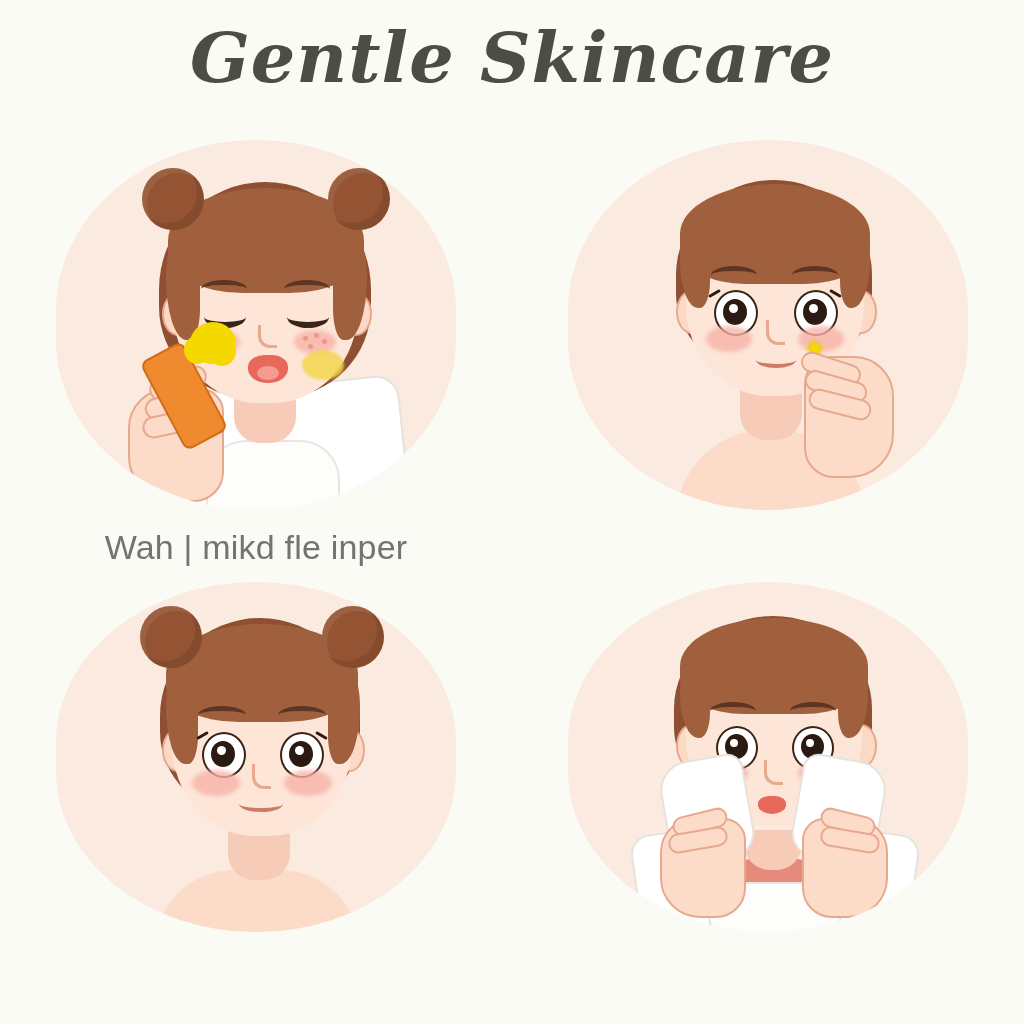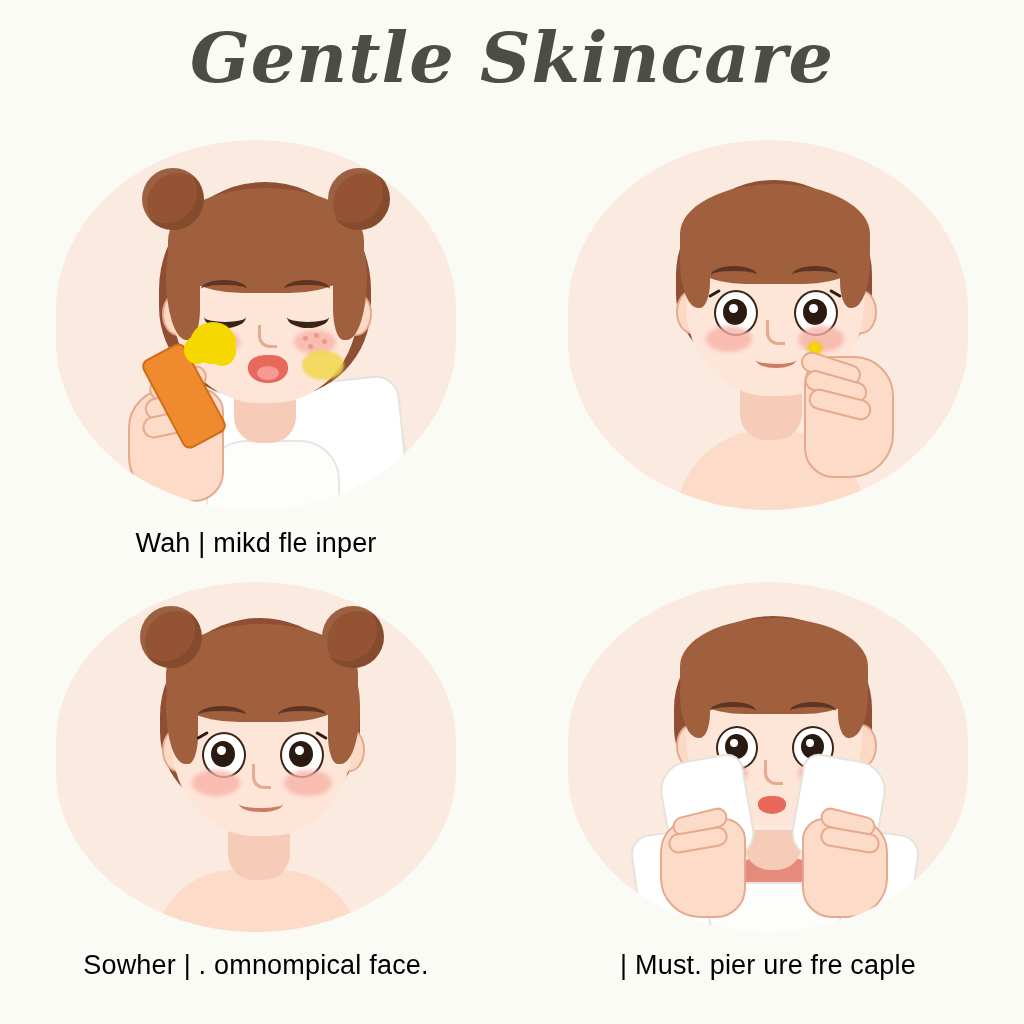--- a/index.html
+++ b/index.html
@@ -59,22 +59,22 @@
     width: 400px;
     height: 370px;
     border-radius: 50% / 46%;
     background: #faeae0;
     overflow: hidden;
   }
   .cell.row2 .panel { height: 350px; }
   .caption {
     margin-top: 18px;
     font-family: "Liberation Sans", sans-serif;
-    font-size: 27px;
-    color: #000000;
+    font-size: 34px;
+    color: #737373;
     letter-spacing: 0.2px;
     white-space: nowrap;
   }
 
   
   .fig { position: absolute; }
 
   .neck {
     background: #f6ccb8;
     border-radius: 0 0 26px 26px;
@@ -354,21 +354,20 @@
         <div class="fig lash" style="left:140px;top:152px;width:13px;transform:rotate(-30deg);"></div>
         <div class="fig lash" style="left:259px;top:152px;width:13px;transform:rotate(30deg);"></div>
 
         <div class="fig cheek" style="left:136px;top:188px;width:48px;height:26px;"></div>
         <div class="fig cheek" style="left:228px;top:188px;width:48px;height:26px;"></div>
 
         <div class="fig nose" style="left:196px;top:182px;width:16px;height:22px;"></div>
 
         <div class="fig mouth-smile" style="left:183px;top:214px;width:44px;"></div>
       </div>
-      <div class="caption">Sowher | . omnompical face.</div>
     </div>
 
     <div class="cell row2">
       <div class="panel">
 
         <div class="fig collar" style="left:150px;top:276px;width:112px;height:40px;"></div>
         <div class="fig shirt" style="left:128px;top:300px;width:158px;height:60px;"></div>
 
         <div class="fig neck" style="left:176px;top:248px;width:58px;height:40px;"></div>
 
@@ -407,17 +406,16 @@
         <div class="fig towel" style="left:68px;top:250px;width:66px;height:110px;border-radius:20px 10px 0 0;transform:rotate(-8deg);"></div>
         <div class="fig towel" style="left:276px;top:250px;width:66px;height:110px;border-radius:10px 20px 0 0;transform:rotate(8deg);"></div>
 
         <div class="fig hand" style="left:92px;top:236px;width:82px;height:96px;border-radius:34px 22px 30px 40px;"></div>
         <div class="fig hand" style="left:234px;top:236px;width:82px;height:96px;border-radius:22px 34px 40px 30px;"></div>
         <div class="fig finger" style="left:104px;top:230px;width:52px;height:16px;transform:rotate(-14deg);"></div>
         <div class="fig finger" style="left:100px;top:248px;width:56px;height:16px;transform:rotate(-10deg);"></div>
         <div class="fig finger" style="left:252px;top:230px;width:52px;height:16px;transform:rotate(14deg);"></div>
         <div class="fig finger" style="left:252px;top:248px;width:56px;height:16px;transform:rotate(10deg);"></div>
       </div>
-      <div class="caption">| Must. pier ure fre caple</div>
     </div>
 
   </div>
 </div>
 
 </body></html>

